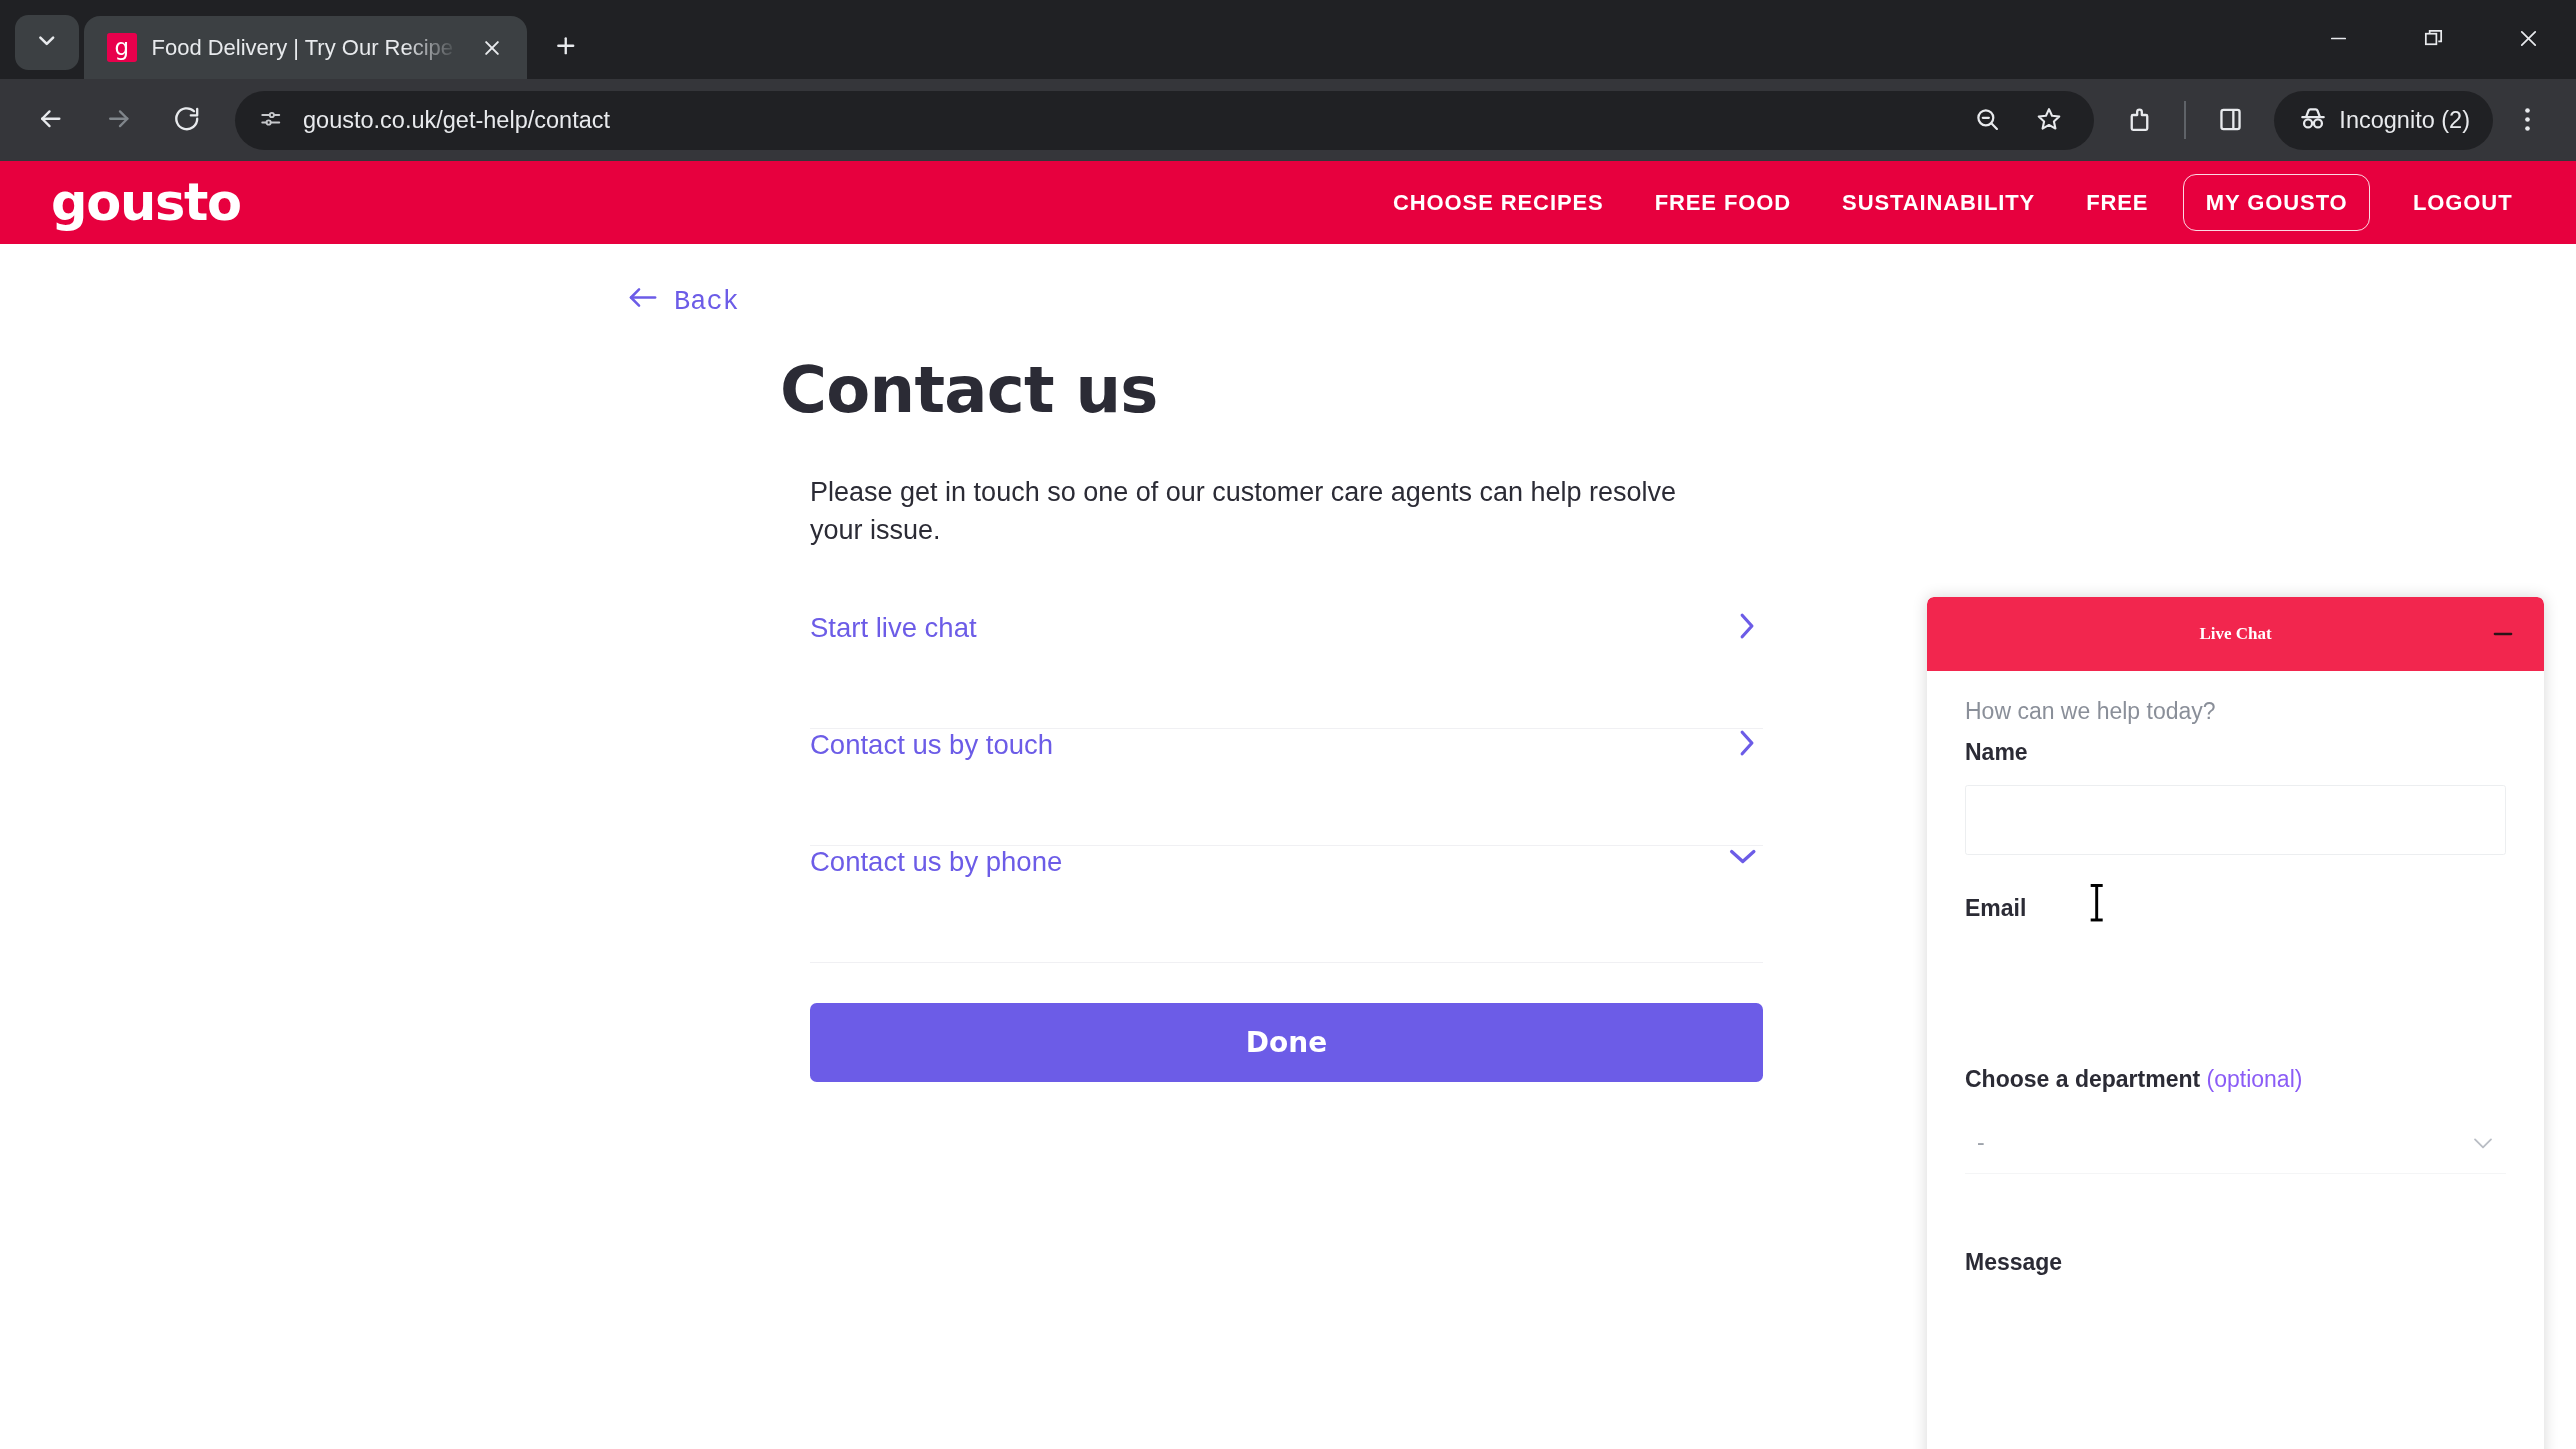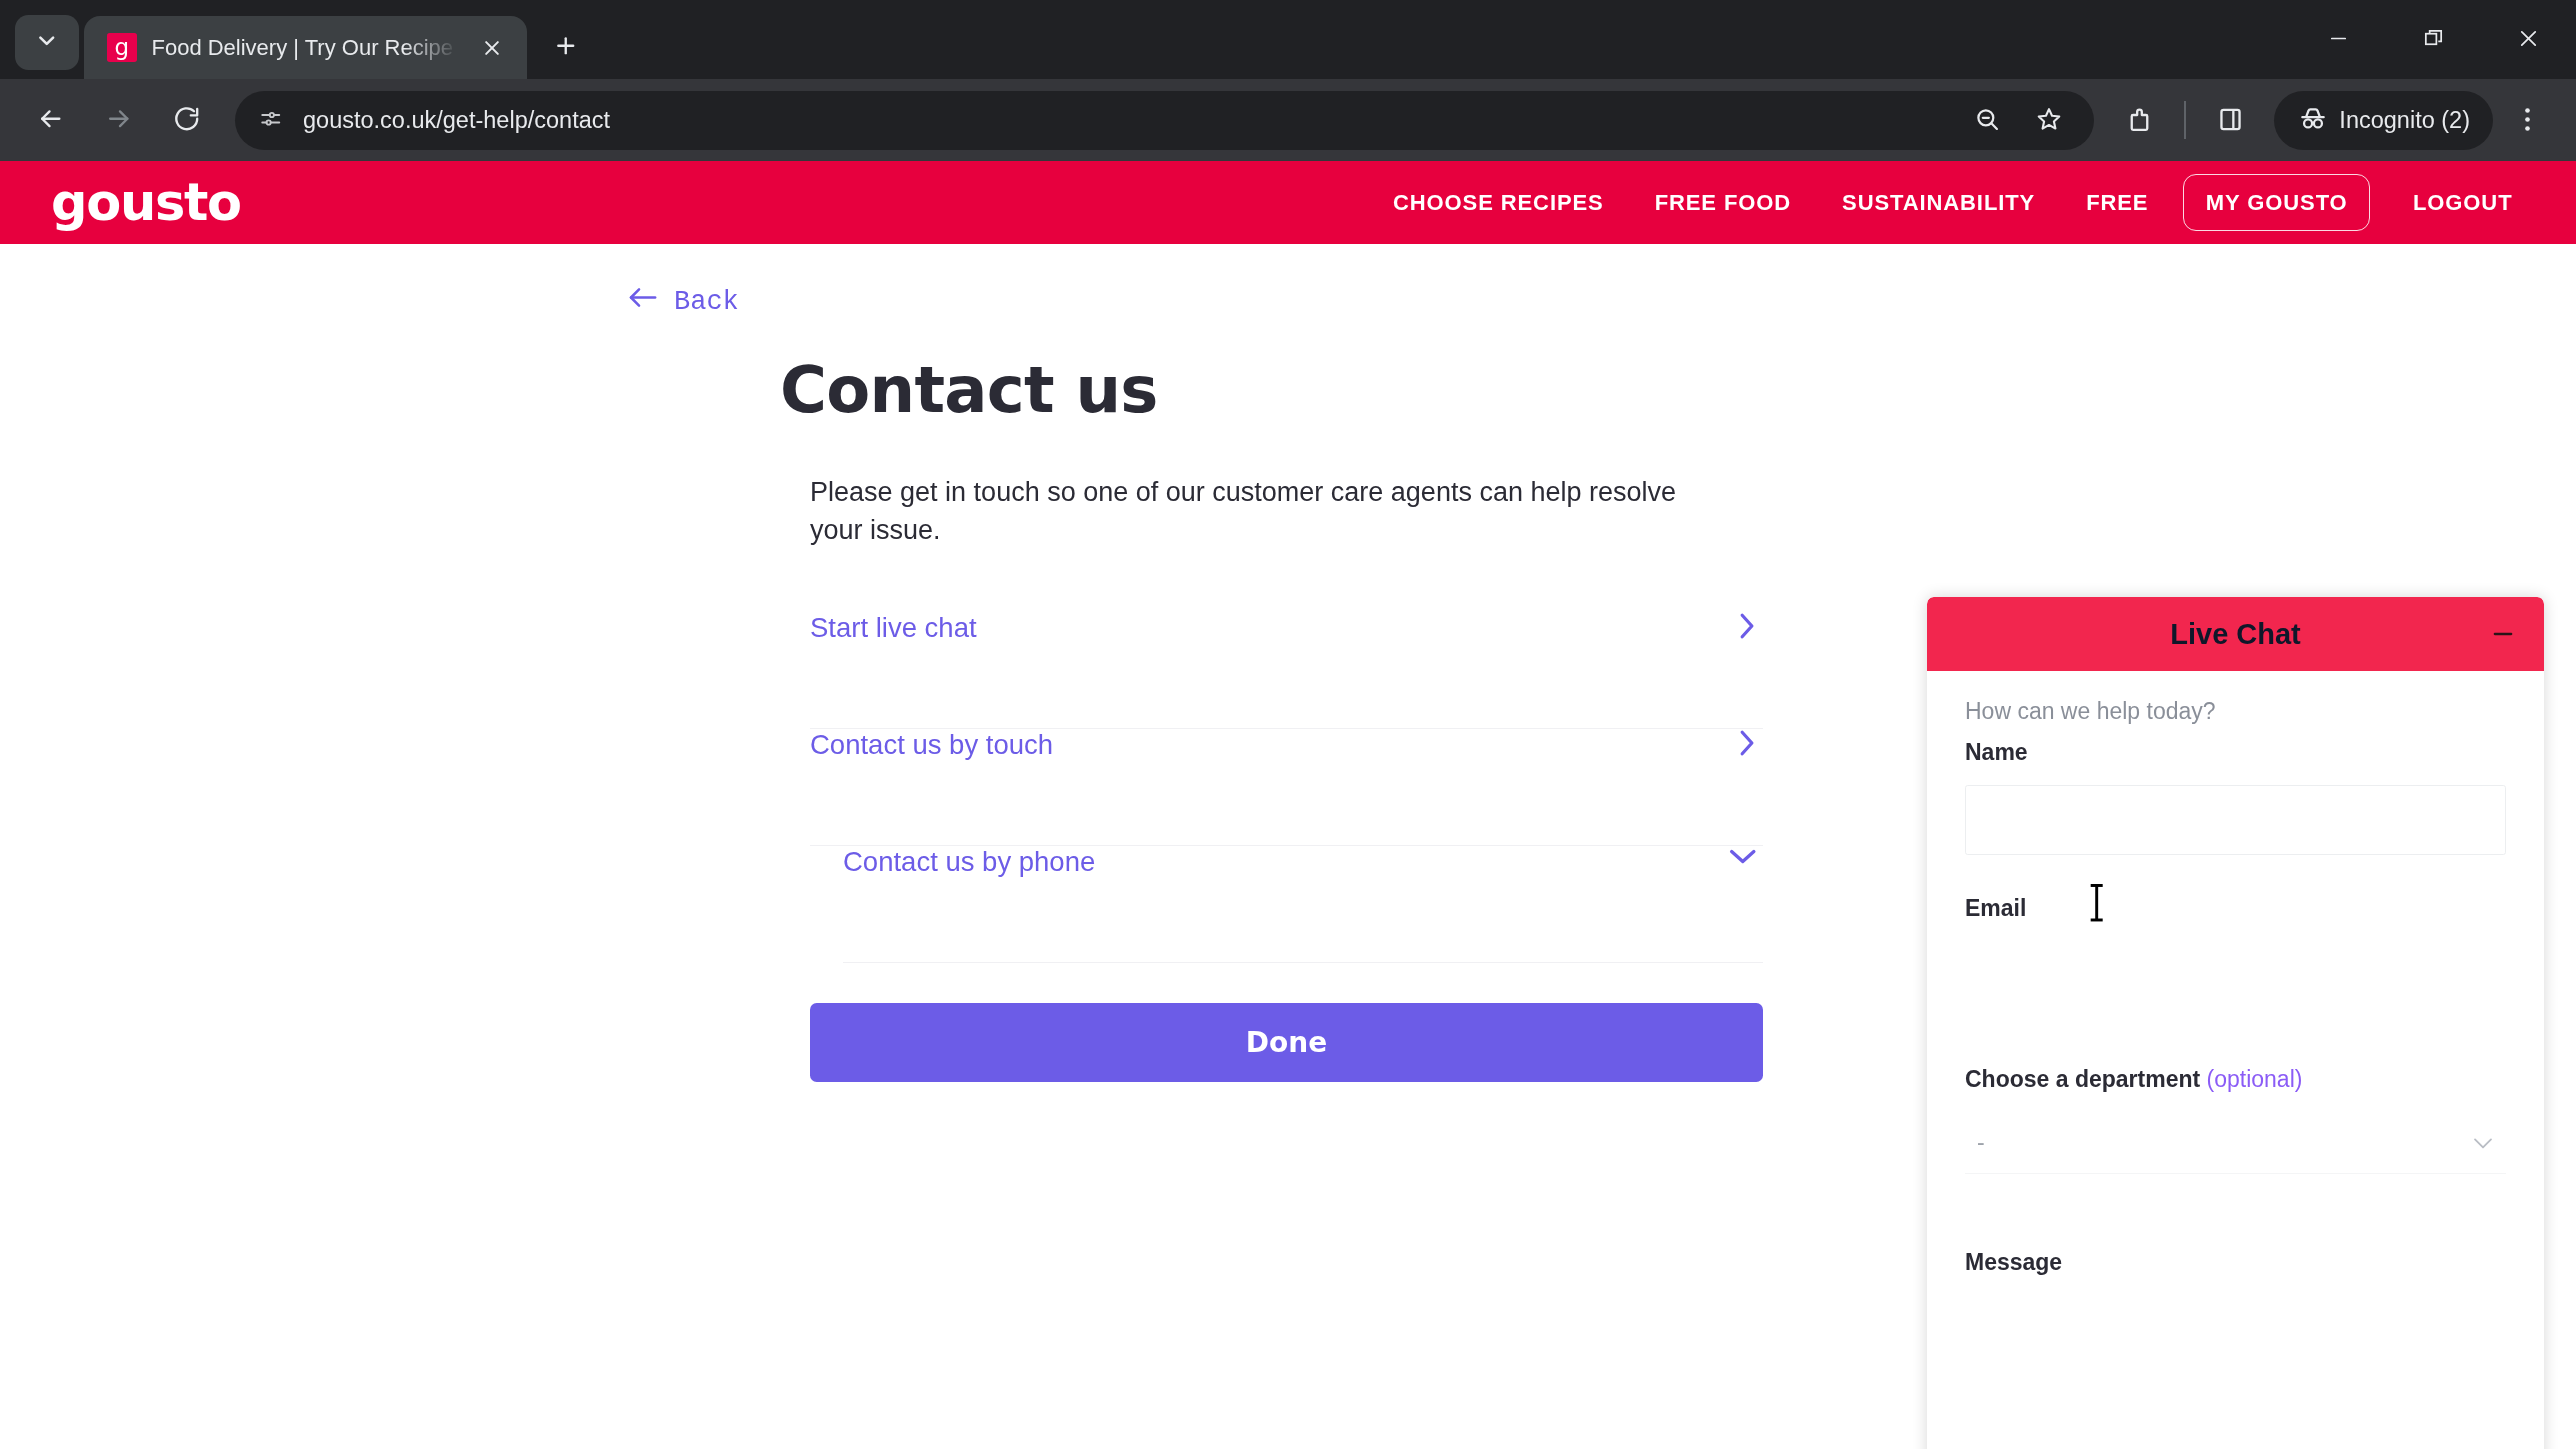--- a/index.html
+++ b/index.html
@@ -146,21 +146,21 @@
 
   .intro {
     font-size: 27px; line-height: 1.42; color: #2b2b35; width: 885px;
   }
 
   .option-list { margin-top: 62px; }
   .option-row {
     height: 117px; display: flex; align-items: flex-start; justify-content: space-between;
     border-bottom: 1.3px solid #f0f0f3;
   }
-  .option-row:last-of-type { border-bottom: 1.3px solid #f0f0f3; margin-left: 33px; }
+  .option-row:last-of-type { border-bottom: 1.3px solid #f0f0f3; }
   .option-label { color: #6c5ce7; font-size: 27.5px; font-weight: 500; }
   .option-chevron { color: #6c5ce7; display: flex; align-items: center; padding-right: 5.4px; }
   .option-chevron svg { width: 23px; height: 28px; }
   .option-chevron.down svg { width: 29.5px; height: 20px; }
 
   .done-btn {
     margin-top: 40px; width: 953px; height: 79px;
     background: #6c5ce7; border: none; border-radius: 6.7px;
     color: #ffffff; font-size: 28px; font-weight: 700; cursor: pointer;
     font-family: "DejaVu Sans", sans-serif;
@@ -173,21 +173,21 @@
     background: #ffffff;
     border-radius: 6.7px 6.7px 0 0;
     box-shadow: 0 0 14.8px rgba(0,0,0,.16);
     display: flex; flex-direction: column; overflow: hidden;
   }
   .chat-header {
     height: 74px; background: #f2264e; border-radius: 6.7px 6.7px 0 0;
     display: flex; align-items: center; justify-content: center; position: relative;
     flex: 0 0 74px;
   }
-  .chat-title { color: #0f172a; font-size: 29px; font-weight: 700; }
+  .chat-title { color: #ffffff; font-size: 17px; font-weight: 700; font-family: Liberation Serif, serif; }
   .chat-minimize {
     position: absolute; right: 27px; top: 50%; transform: translateY(-50%);
     color: #2a1418; display: flex; align-items: center;
   }
   .chat-minimize svg { width: 28px; height: 28px; }
 
   .chat-body { flex: 1 1 auto; padding: 27px 38px 0 38px; position: relative; }
   .chat-greeting { color: #8a8f99; font-size: 23px; margin-bottom: 14px; }
   .field-label {
     font-size: 23px; font-weight: 700; color: #2b2b35; margin-bottom: 19px;

